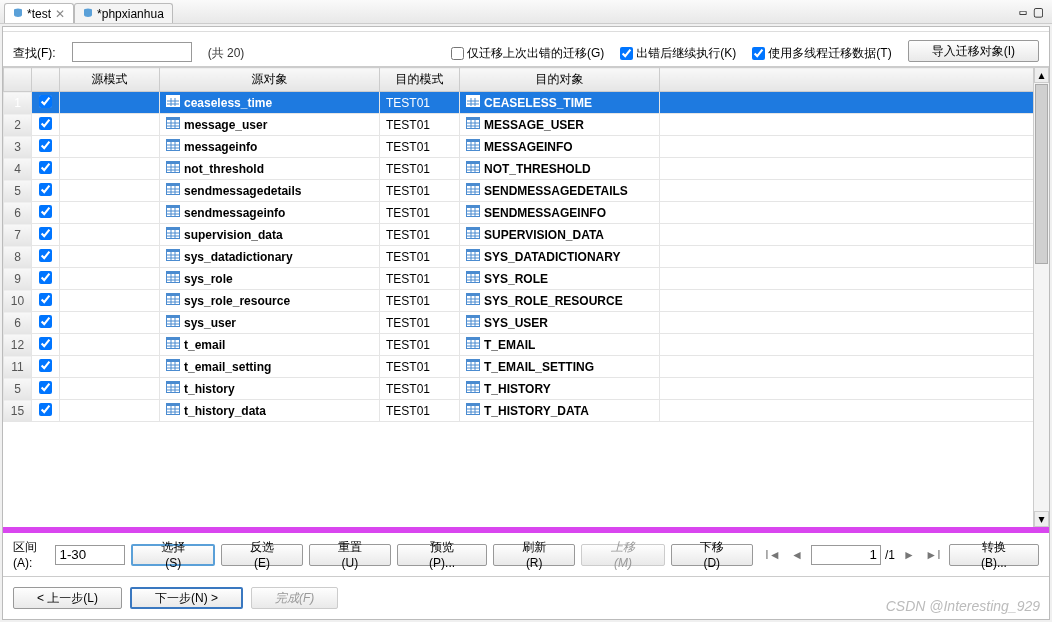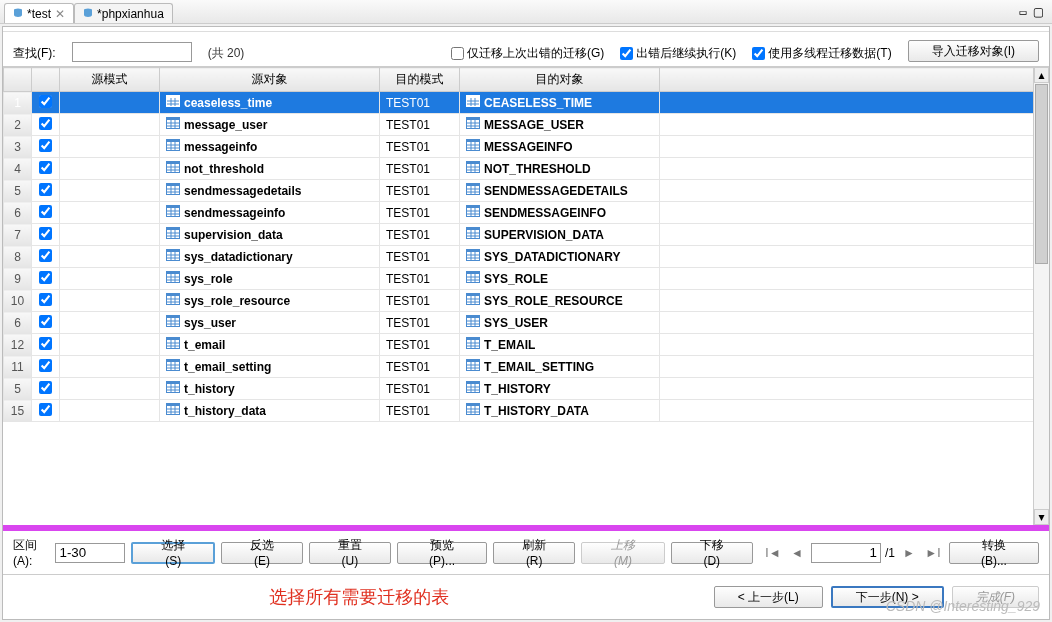--- a/index.html
+++ b/index.html
@@ -481,19 +481,18 @@
       <span class="pbtn">◄</span>
       <input type="text" value="1" style="">
       <span>/1</span>
       <span class="pbtn">►</span>
       <span class="pbtn">►І</span>
     </div>
     <button class="btn">转换(B)...</button>
   </div>
 
   <div class="footer">
-    <div class="annot">选择所有需要迁移的表</div>
     <button class="btn">&lt; 上一步(L)</button>
     <button class="btn" style="border:2px solid #3a78c0">下一步(N) &gt;</button>
     <button class="btn dis">完成(F)</button>
   </div>
   <div class="watermark">CSDN @Interesting_929</div>
 </div>
 
 </body></html>

